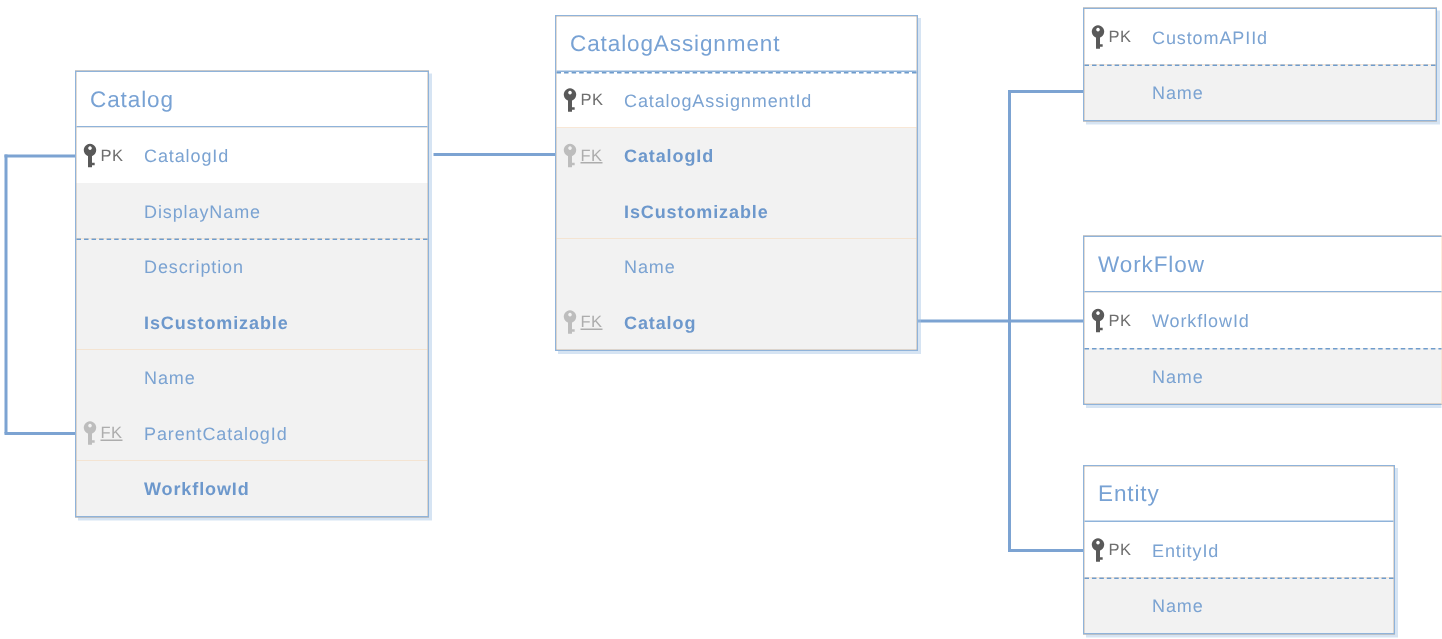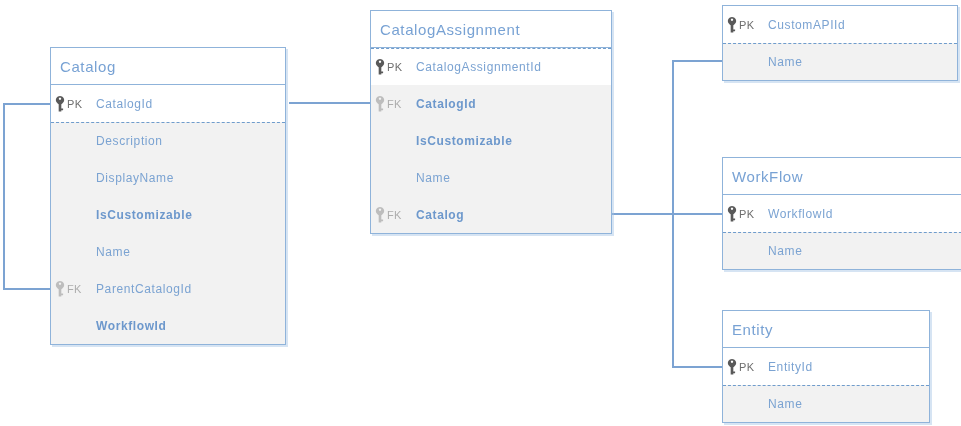--- a/index.html
+++ b/index.html
@@ -46,21 +46,21 @@
     width: 12px; height: 17px;
     display: flex; align-items: center; justify-content: center;
   }
   .erow .key-pk { color: #595959; }
   .erow .key-fk { color: #bdbdbd; }
   .erow .keylabel {
     position: absolute; left: 16px;
     font-size: 11px; letter-spacing: 0.3px;
   }
   .erow .keylabel.pk { color: #6e6e6e; }
-  .erow .keylabel.fk { color: #adadad; }
+  .erow .keylabel.fk { color: #adadad; text-decoration: underline; }
   .erow .fieldname { position: absolute; left: 45px; white-space: nowrap; }
   .erow .fieldname.bold, .erow .fieldname.is-bold { font-weight: bold; color: #6d98cc; }
 
   
   .conn { position: absolute; background: #7ca3d2; }
   .conn.h { height: 1.5px; }
   .conn.v { width: 1.5px; }
 
   .hidden-defs { position: absolute; width: 0; height: 0; overflow: hidden; }
 </style>
@@ -93,25 +93,25 @@
     <div class="thead">Catalog</div>
     <div class="erow">
       <span class="keywrap key-pk">
           <svg width="12" height="17" viewBox="0 0 12 18">
             <use href="#key-shape"></use>
           </svg>
         </span>
       <span class="keylabel pk">PK</span>
       <span class="fieldname">CatalogId</span>
     </div>
+    <div class="erow gray">
+      <span class="fieldname">DisplayName</span>
+    </div>
     <div class="erow gray dashed-top">
       <span class="fieldname">Description</span>
-    </div>
-    <div class="erow gray">
-      <span class="fieldname">DisplayName</span>
     </div>
     <div class="erow gray">
       <span class="fieldname is-bold">IsCustomizable</span>
     </div>
     <div class="erow gray">
       <span class="fieldname">Name</span>
     </div>
     <div class="erow gray">
       <span class="keywrap key-fk">
           <svg width="12" height="17" viewBox="0 0 12 18">

